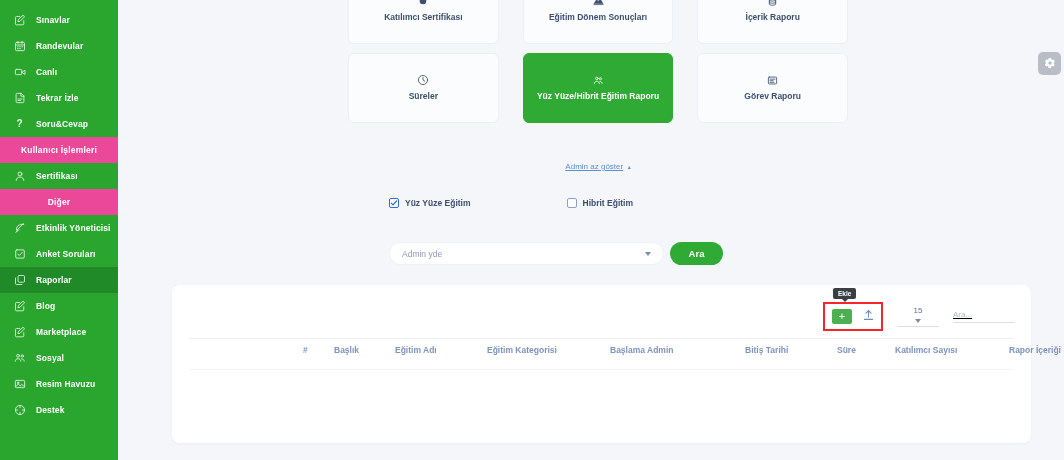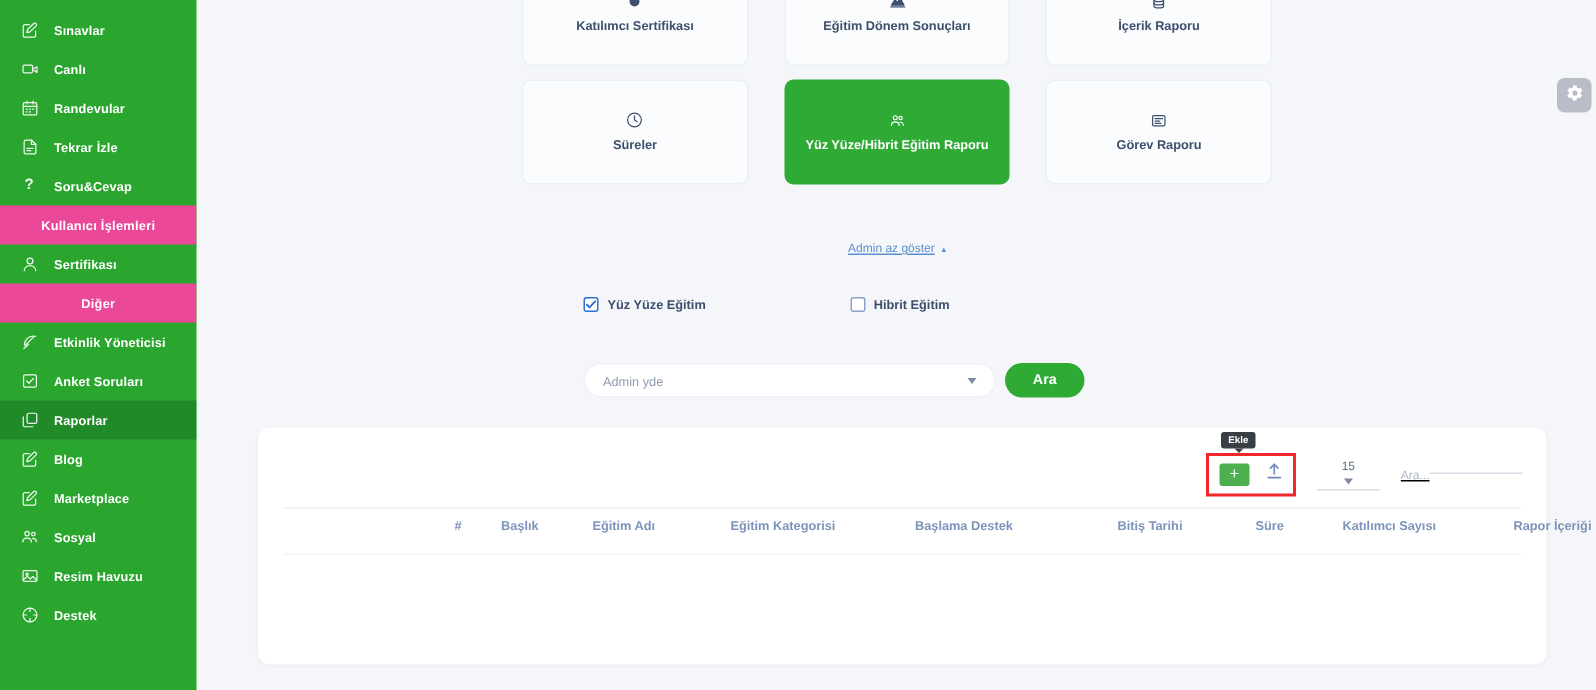--- a/index.html
+++ b/index.html
@@ -7,21 +7,21 @@
     width: 1064px; height: 460px;
     overflow: hidden;
     font-family: "Liberation Sans", sans-serif;
     background: #f4f6fa;
   }
   #app { position: relative; width: 1064px; height: 460px; }
 
   
   #sidebar {
     position: absolute; left: 0; top: 0;
-    width: 131px; height: 460px;
+    width: 118px; height: 460px;
     background: #2aa62f;
     overflow: hidden;
   }
   .nav-item {
     display: flex; align-items: center;
     height: 26px;
     padding-left: 13px;
     gap: 10px;
     color: #ffffff;
     font-size: 8.5px;
@@ -187,21 +187,21 @@
     display: flex; align-items: center; gap: 4px;
     color: #60708c; font-size: 8px; flex-direction: column;
   }
   #len-sel .caret {
     width: 0; height: 0;
     border-left: 3px solid transparent;
     border-right: 3px solid transparent;
     border-top: 4px solid #7e8ca3;
   }
   #len-sel .under-line { width: 42px; }
-  #tbl-search { display: flex; flex-direction: row; text-decoration: underline; }
+  #tbl-search { display: flex; flex-direction: column; text-decoration: underline; }
   #tbl-search .ph { color: #adb7c7; font-size: 8px; }
   #tbl-search .under-line { width: 62px; }
 
   #table-divider {
     position: absolute; left: 17px; top: 53px;
     width: 825px; height: 1px; background: #eceff4;
   }
   #thead {
     position: absolute; left: 0; top: 60px;
     width: 859px; height: 20px;
@@ -237,35 +237,35 @@
             <svg width="12" height="12" viewBox="0 0 16 16" fill="none" stroke="currentColor" stroke-width="1.1" stroke-linecap="round" stroke-linejoin="round">
               <path d="M13 9v4a1.4 1.4 0 01-1.4 1.4H3.4A1.4 1.4 0 012 13V4.7a1.4 1.4 0 011.4-1.4h4"></path>
               <path d="M11.3 2.2a1.5 1.5 0 012.1 2.1L8 9.7l-2.8.7.7-2.8z"></path>
             </svg>
           </span>
           <span class="nav-label">Sınavlar</span>
         </div>
         <div class="nav-item">
           <span class="nav-ico">
             <svg width="12" height="12" viewBox="0 0 16 16" fill="none" stroke="currentColor" stroke-width="1.1" stroke-linecap="round" stroke-linejoin="round">
-              <rect x="1.8" y="4.5" width="8.5" height="7" rx="1.3"></rect>
-              <path d="M14.2 6l-3.9 2.5 3.9 2.5z"></path>
-            </svg>
-          </span>
-          <span class="nav-label">Canlı</span>
-        </div>
-        <div class="nav-item">
-          <span class="nav-ico">
-            <svg width="12" height="12" viewBox="0 0 16 16" fill="none" stroke="currentColor" stroke-width="1.1" stroke-linecap="round" stroke-linejoin="round">
               <rect x="2" y="3.2" width="12" height="11" rx="1.4"></rect>
               <path d="M2 6.6h12M5.3 1.8v2.6M10.7 1.8v2.6"></path>
               <path d="M4.6 9h1M7.5 9h1M10.4 9h1M4.6 11.5h1M7.5 11.5h1"></path>
             </svg>
           </span>
           <span class="nav-label">Randevular</span>
+        </div>
+        <div class="nav-item">
+          <span class="nav-ico">
+            <svg width="12" height="12" viewBox="0 0 16 16" fill="none" stroke="currentColor" stroke-width="1.1" stroke-linecap="round" stroke-linejoin="round">
+              <rect x="1.8" y="4.5" width="8.5" height="7" rx="1.3"></rect>
+              <path d="M14.2 6l-3.9 2.5 3.9 2.5z"></path>
+            </svg>
+          </span>
+          <span class="nav-label">Canlı</span>
         </div>
         <div class="nav-item">
           <span class="nav-ico">
             <svg width="12" height="12" viewBox="0 0 16 16" fill="none" stroke="currentColor" stroke-width="1.1" stroke-linecap="round" stroke-linejoin="round">
               <path d="M9.2 1.8H4.3A1.5 1.5 0 002.8 3.3v9.4a1.5 1.5 0 001.5 1.5h7.4a1.5 1.5 0 001.5-1.5V5.6z"></path>
               <path d="M9.2 1.8v3.8h4"></path>
               <path d="M5.3 9.3h5.4M5.3 11.3h3.4"></path>
             </svg>
           </span>
           <span class="nav-label">Tekrar İzle</span>
@@ -499,21 +499,21 @@
         </div>
 
       </div>
 
       <div id="table-divider"></div>
       <div id="thead">
           <span class="th" style="left:131px;top:0">#</span>
           <span class="th" style="left:162px;top:0">Başlık</span>
           <span class="th" style="left:223px;top:0">Eğitim Adı</span>
           <span class="th" style="left:315px;top:0">Eğitim Kategorisi</span>
-          <span class="th" style="left:438px;top:0">Başlama Destek</span>
+          <span class="th" style="left:438px;top:0">Başlama Admin</span>
           <span class="th" style="left:573px;top:0">Bitiş Tarihi</span>
           <span class="th" style="left:665px;top:0">Süre</span>
           <span class="th" style="left:723px;top:0">Katılımcı Sayısı</span>
           <span class="th" style="left:837px;top:0">Rapor İçeriği</span>
         </div>
       <div id="table-divider2"></div>
       <div id="tbody"></div>
     </div>
 
   </div>

